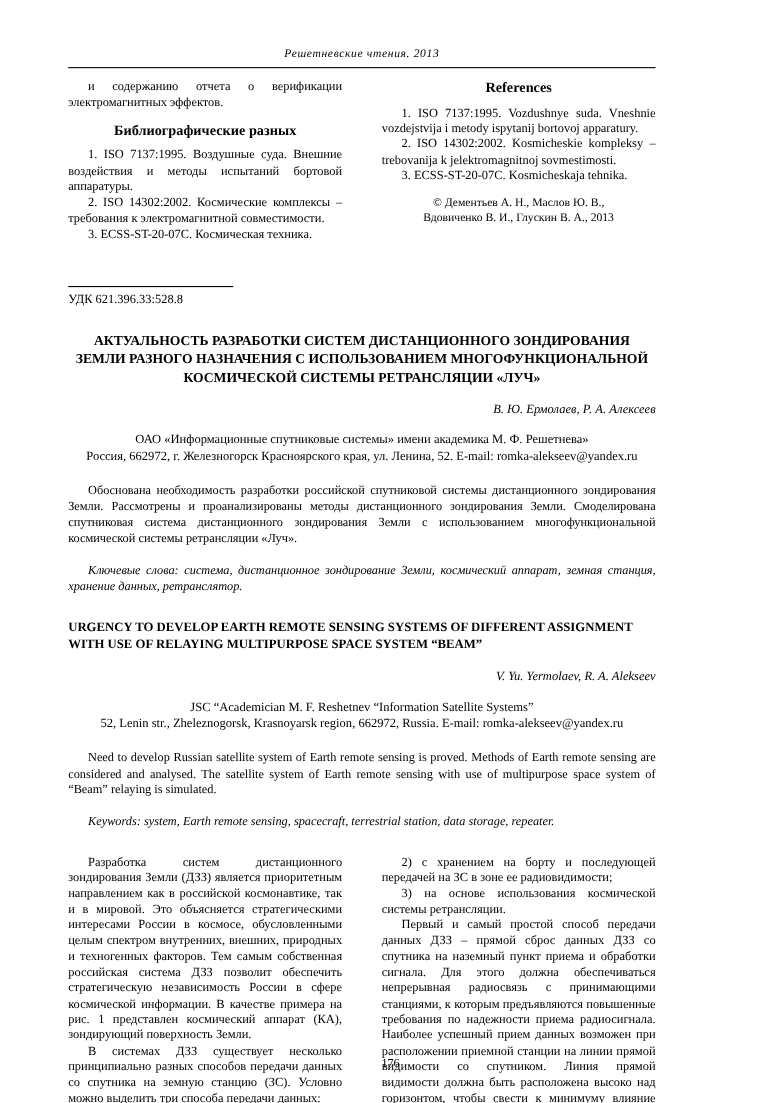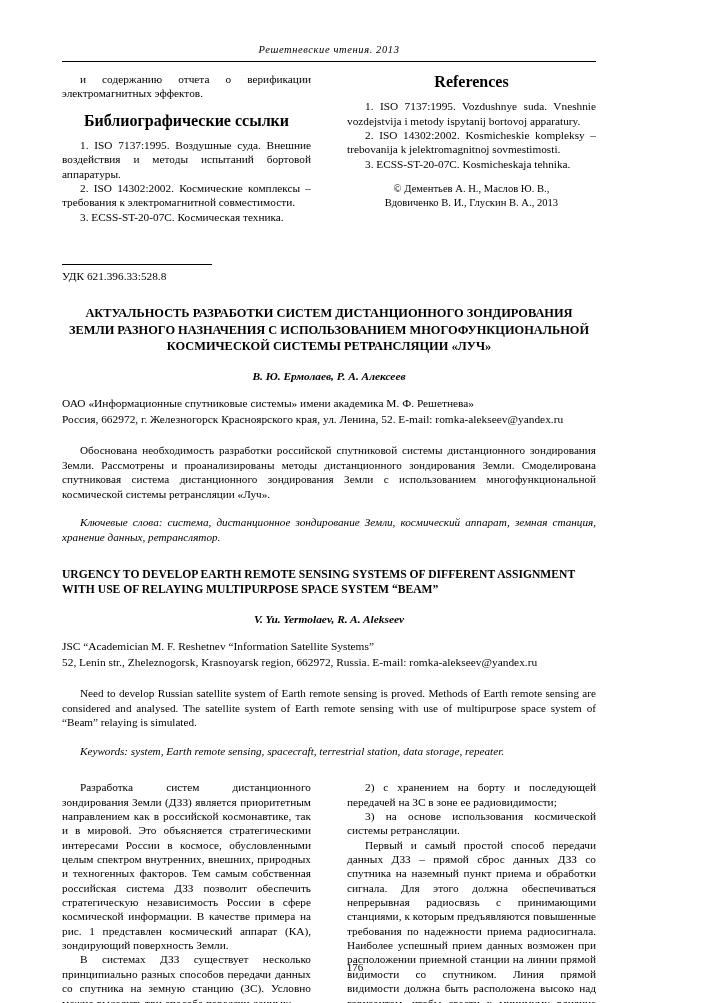--- a/index.html
+++ b/index.html
@@ -47,21 +47,21 @@
     margin: 0;
     font-size: 11.3px;
     line-height: 1.27;
     text-align: justify;
     text-indent: 18px;
     hyphens: auto;
   }
   .subhead {
     text-align: center;
     font-weight: bold;
-    font-size: 16px;
+    font-size: 13px;
     margin: 0 0 7px 0;
     text-indent: 0;
   }
   .refs-list p { margin: 0; }
   .copyright {
     text-align: center;
     font-size: 10.6px;
     line-height: 1.3;
     text-indent: 0;
     margin-top: 11px;
@@ -83,28 +83,28 @@
   .title-ru {
     text-align: center;
     font-weight: bold;
     font-size: 12.4px;
     line-height: 1.33;
     text-transform: uppercase;
     margin: 0 0 14px 0;
     text-indent: 0;
   }
   .authors {
-    text-align: center;
+    text-align: right;
     font-style: italic;
     font-size: 11.4px;
     margin: 0 0 13px 0;
     text-indent: 0;
-    font-weight: bold;
   }
   .affil {
+    text-align: center;
     font-size: 11.4px;
     line-height: 1.35;
     margin: 0 0 16px 0;
     text-indent: 0;
   }
   .abstract {
     font-size: 11.2px;
     line-height: 1.3;
     text-align: justify;
     text-indent: 18px;
@@ -147,21 +147,21 @@
 <div class="page">
 
   <div class="running-head">Решетневские чтения. 2013</div>
   <hr class="rule">
 
   <div class="cols">
 
     <div class="col">
       <p>и содержанию отчета о верификации электромагнитных эффектов.</p>
       <div class="sp10"></div>
-      <p class="subhead">Библиографические ссылки</p>
+      <p class="subhead">Библиографические разных</p>
       <div class="refs-list">
         <p>1. ISO 7137:1995. Воздушные суда. Внешние воздействия и методы испытаний бортовой аппаратуры.</p>
         <p>2. ISO 14302:2002. Космические комплексы – требования к электромагнитной совместимости.</p>
         <p>3. ECSS-ST-20-07C. Космическая техника.</p>
       </div>
     </div>
 
     <div class="col">
       <p class="subhead">References</p>
       <div class="refs-list">

